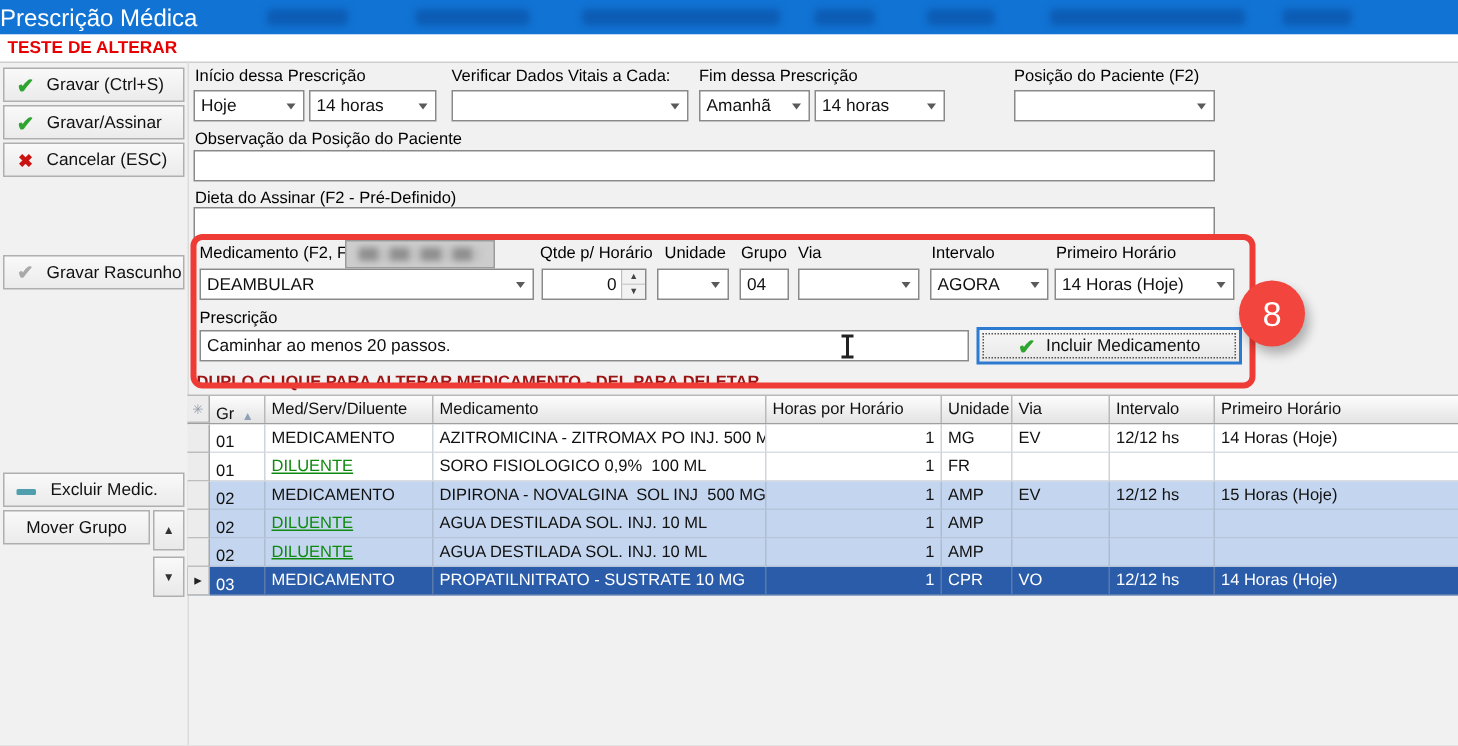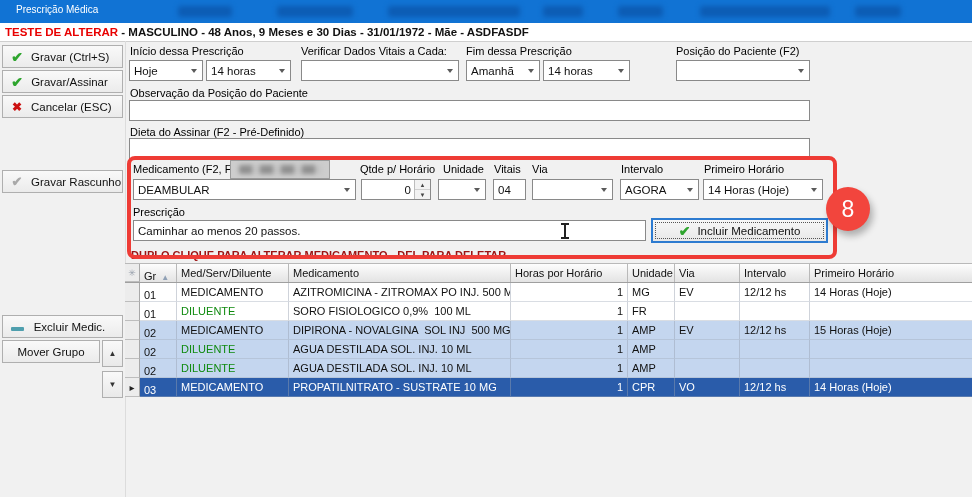--- a/index.html
+++ b/index.html
@@ -1,21 +1,21 @@
 <!DOCTYPE html>
 <html><head>
 <meta charset="utf-8">
 <style>
   html,body{margin:0;padding:0;background:#d8d8d8;}
   .canvas{position:relative;width:972px;height:497px;background:#f1f1f1;overflow:hidden;
           font-family:"Liberation Sans",sans-serif;font-size:11px;color:#111;}
 
   
   .titlebar{position:absolute;left:0;top:0;width:972px;height:23px;background:#1173d4;}
-  .title{position:absolute;left:16px;top:4px;color:#fff;font-size:10px;}
+  .title{position:absolute;left:0;top:4px;color:#fff;font-size:16px;}
   .blob{position:absolute;top:6px;height:11px;border-radius:3px;background:#0c5cb4;filter:blur(2.5px);}
 
   
   .patientbar{position:absolute;left:0;top:23px;width:972px;height:18px;background:#fff;
               border-bottom:1px solid #cfcfcf;display:flex;align-items:center;font-weight:bold;font-size:11.5px;}
   .pname{color:#e80000;margin-left:5px;white-space:pre;}
   .pdetails{color:#111;white-space:pre;}
 
   
   .vline{position:absolute;left:125px;top:41px;width:1px;height:456px;background:#dcdcdc;}
@@ -78,41 +78,40 @@
   .trow{display:flex;height:19px;background:#fff;}
   .trow.even{background:#c4d6ef;}
   .trow.selected{background:#2a5caa;color:#fff;}
   .tcell{display:flex;align-items:center;padding-left:4px;border-right:1px solid rgba(150,160,175,.45);
          border-bottom:1px solid rgba(160,170,185,.4);box-sizing:border-box;white-space:pre;overflow:hidden;}
   .c-ind{width:15px;padding:0;background:#ececec;border-right:1px solid #a8a8a8;border-bottom:1px solid #bdbdbd;
          justify-content:center;color:#222;font-size:10px;}
   .c-gr{width:37px;align-items:flex-end;} .c-tipo{width:112px;} .c-med{width:222px;}
   .c-qtde{width:117px;justify-content:flex-end;padding-right:4px;}
   .c-uni{width:47px;} .c-via{width:65px;} .c-int{width:70px;} .c-pri{flex:1;border-right:none;}
-  .diluente{color:#0f8a0f;}
+  .diluente{color:#0f8a0f;text-decoration:underline;}
 </style>
 </head>
 <body>
 
 <div class="canvas">
 
   <div class="titlebar">
     <span class="title">Prescrição Médica</span>
     <span class="blob" style="left:178px;width:54px"></span>
     <span class="blob" style="left:277px;width:76px"></span>
     <span class="blob" style="left:388px;width:132px"></span>
     <span class="blob" style="left:543px;width:40px"></span>
     <span class="blob" style="left:618px;width:45px"></span>
     <span class="blob" style="left:700px;width:130px"></span>
     <span class="blob" style="left:855px;width:46px"></span>
   </div>
 
   <div class="patientbar">
     <span class="pname">TESTE DE ALTERAR</span>
-    <span class="pdetails"> - MASCULINO - 48 Anos, 9 Meses e 30 Dias - 31/01/1972 - Mãe - ASDFASDF</span>
   </div>
 
   <div class="vline"></div>
 
   <button class="sbtn" style="top:45px">
     <span class="ic ck-green">✔</span>
     <span class="lbl">Gravar (Ctrl+S)</span>
   </button>
   <button class="sbtn" style="top:70px">
     <span class="ic ck-green">✔</span>
@@ -190,21 +189,21 @@
 
   <div class="redrect"></div>
   <div class="badge">8</div>
 
   <span class="flabel" style="left:133px;top:163px">Medicamento (F2, F6)</span>
   <div class="redacted-btn">
       <span class="smudge"></span>
     </div>
   <span class="flabel" style="left:360px;top:163px">Qtde p/ Horário</span>
   <span class="flabel" style="left:443px;top:163px">Unidade</span>
-  <span class="flabel" style="left:494px;top:163px">Vitais</span>
+  <span class="flabel" style="left:494px;top:163px">Grupo</span>
   <span class="flabel" style="left:532px;top:163px">Via</span>
   <span class="flabel" style="left:621px;top:163px">Intervalo</span>
   <span class="flabel" style="left:704px;top:163px">Primeiro Horário</span>
 
   <div class="combo" style="left:133px;top:179px;width:223px">
     <span class="combo-val">DEAMBULAR</span>
     <span class="arrbox">
         <span class="tri"></span>
       </span>
   </div>

